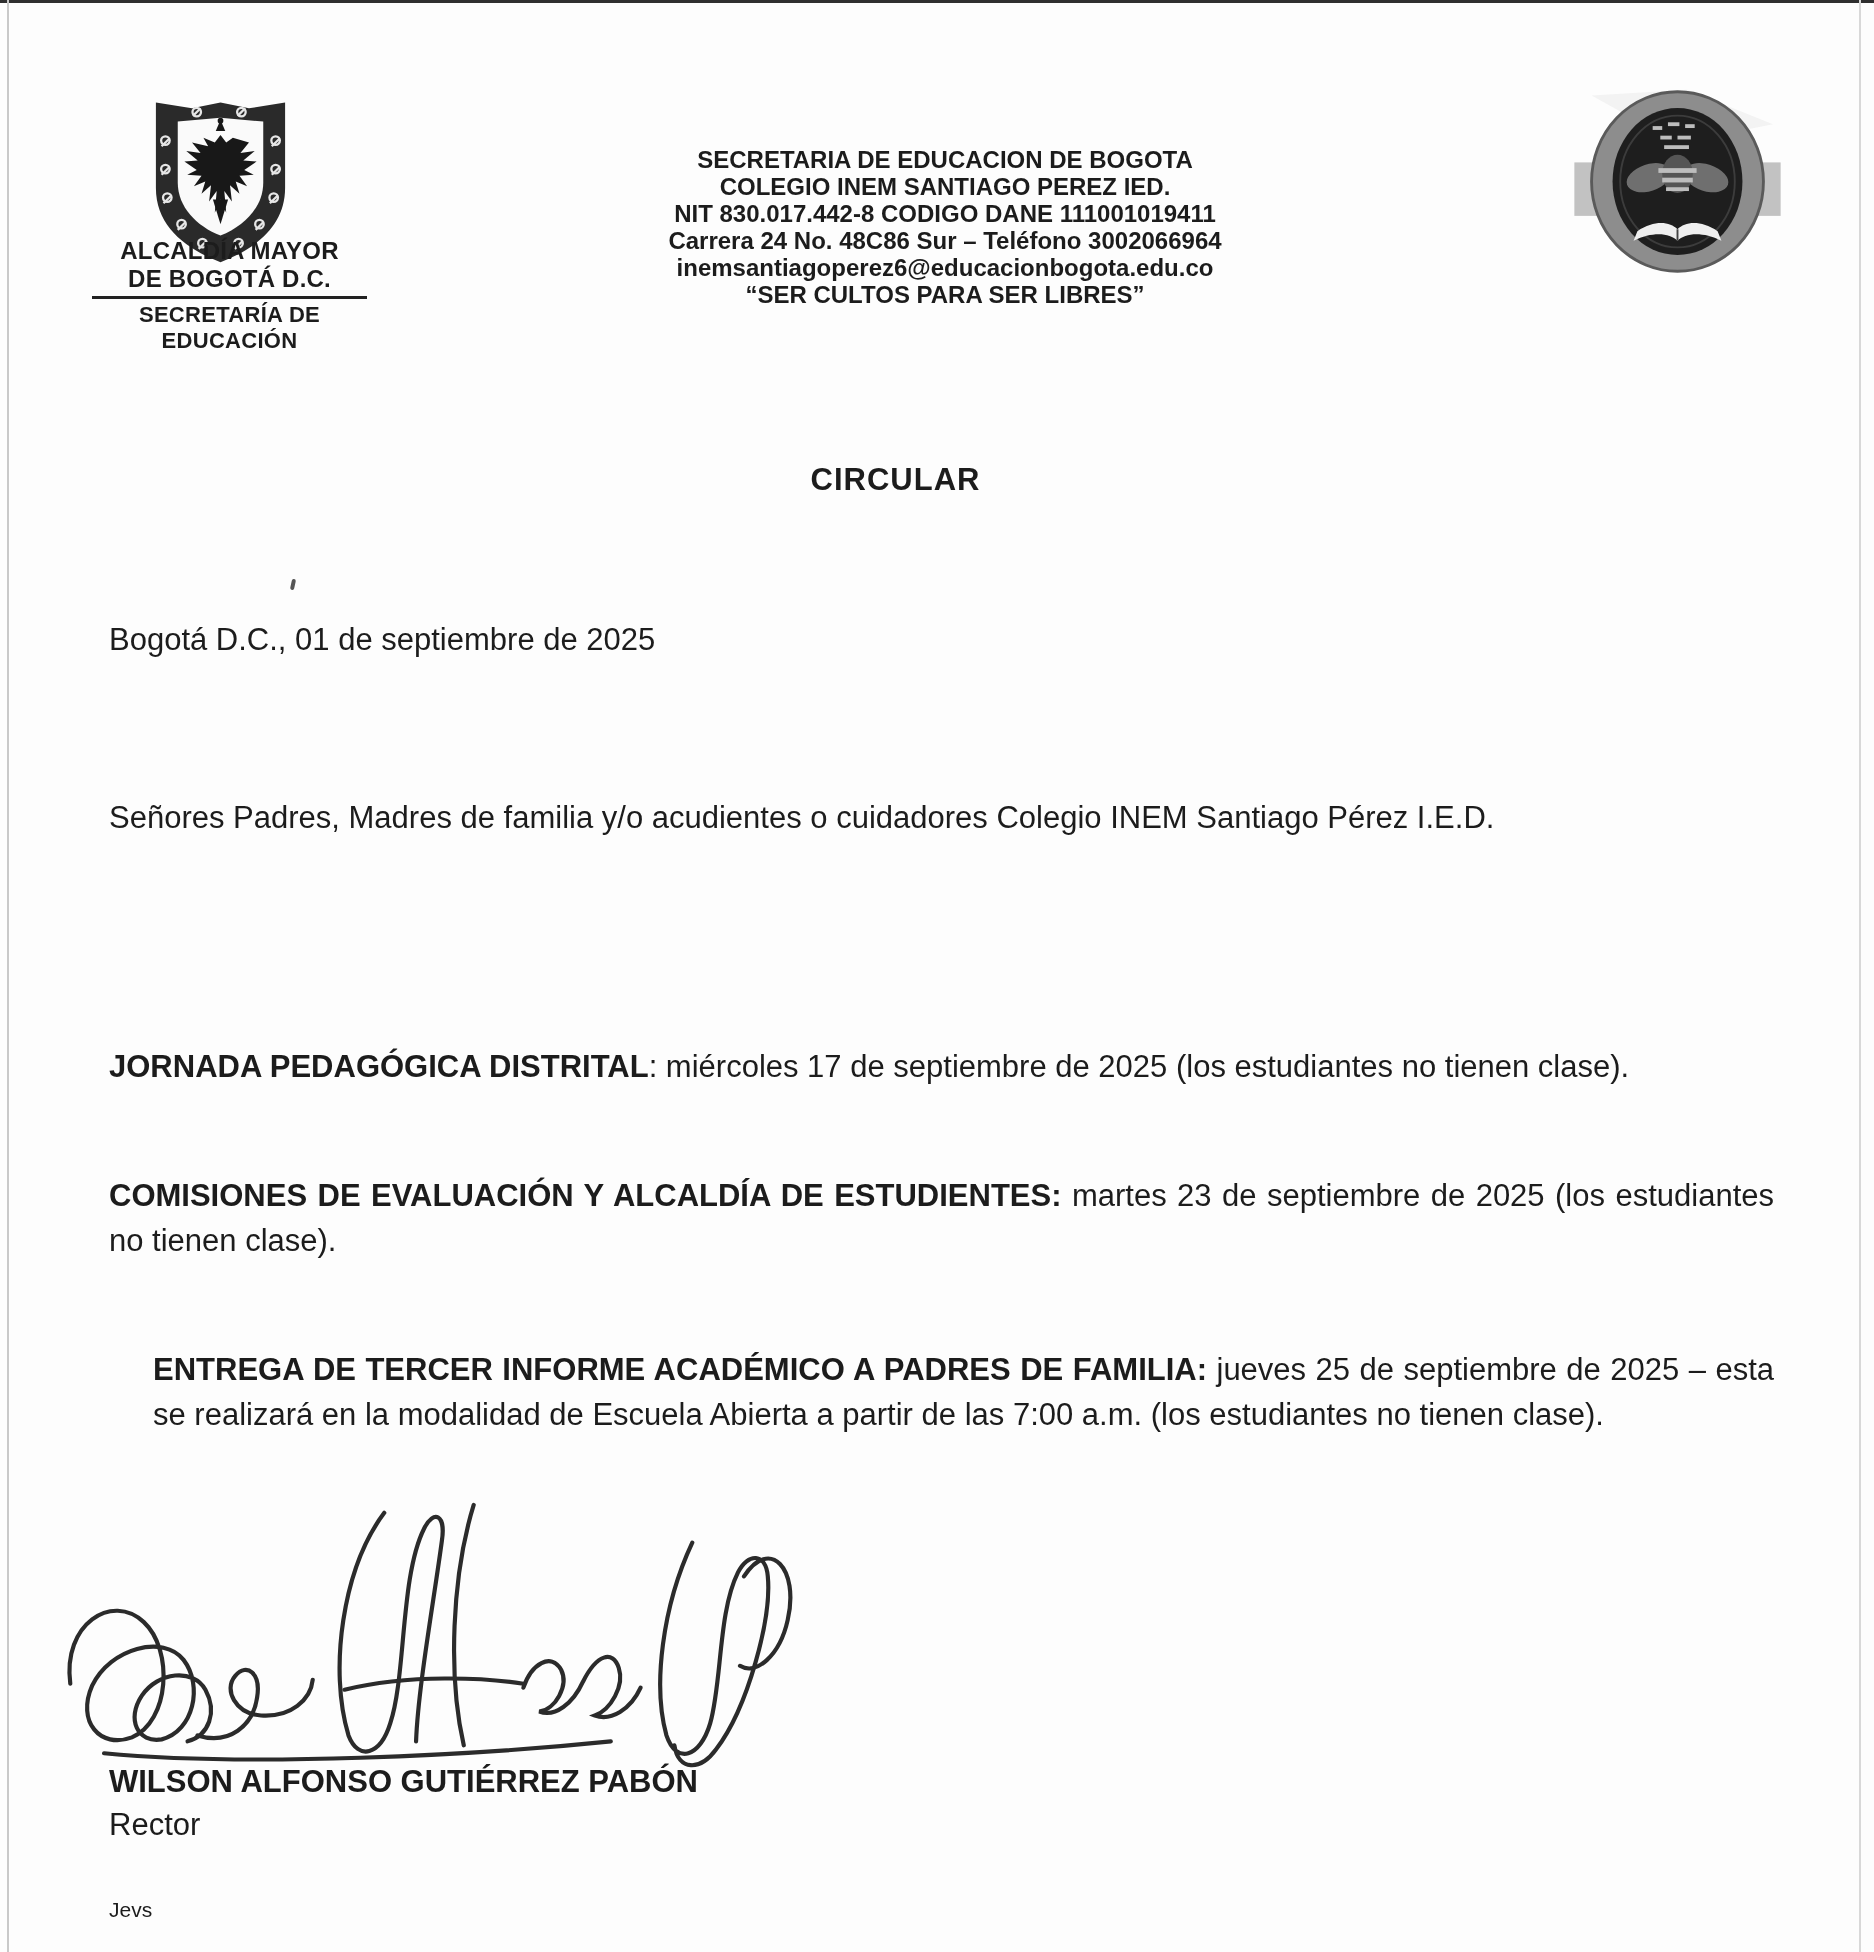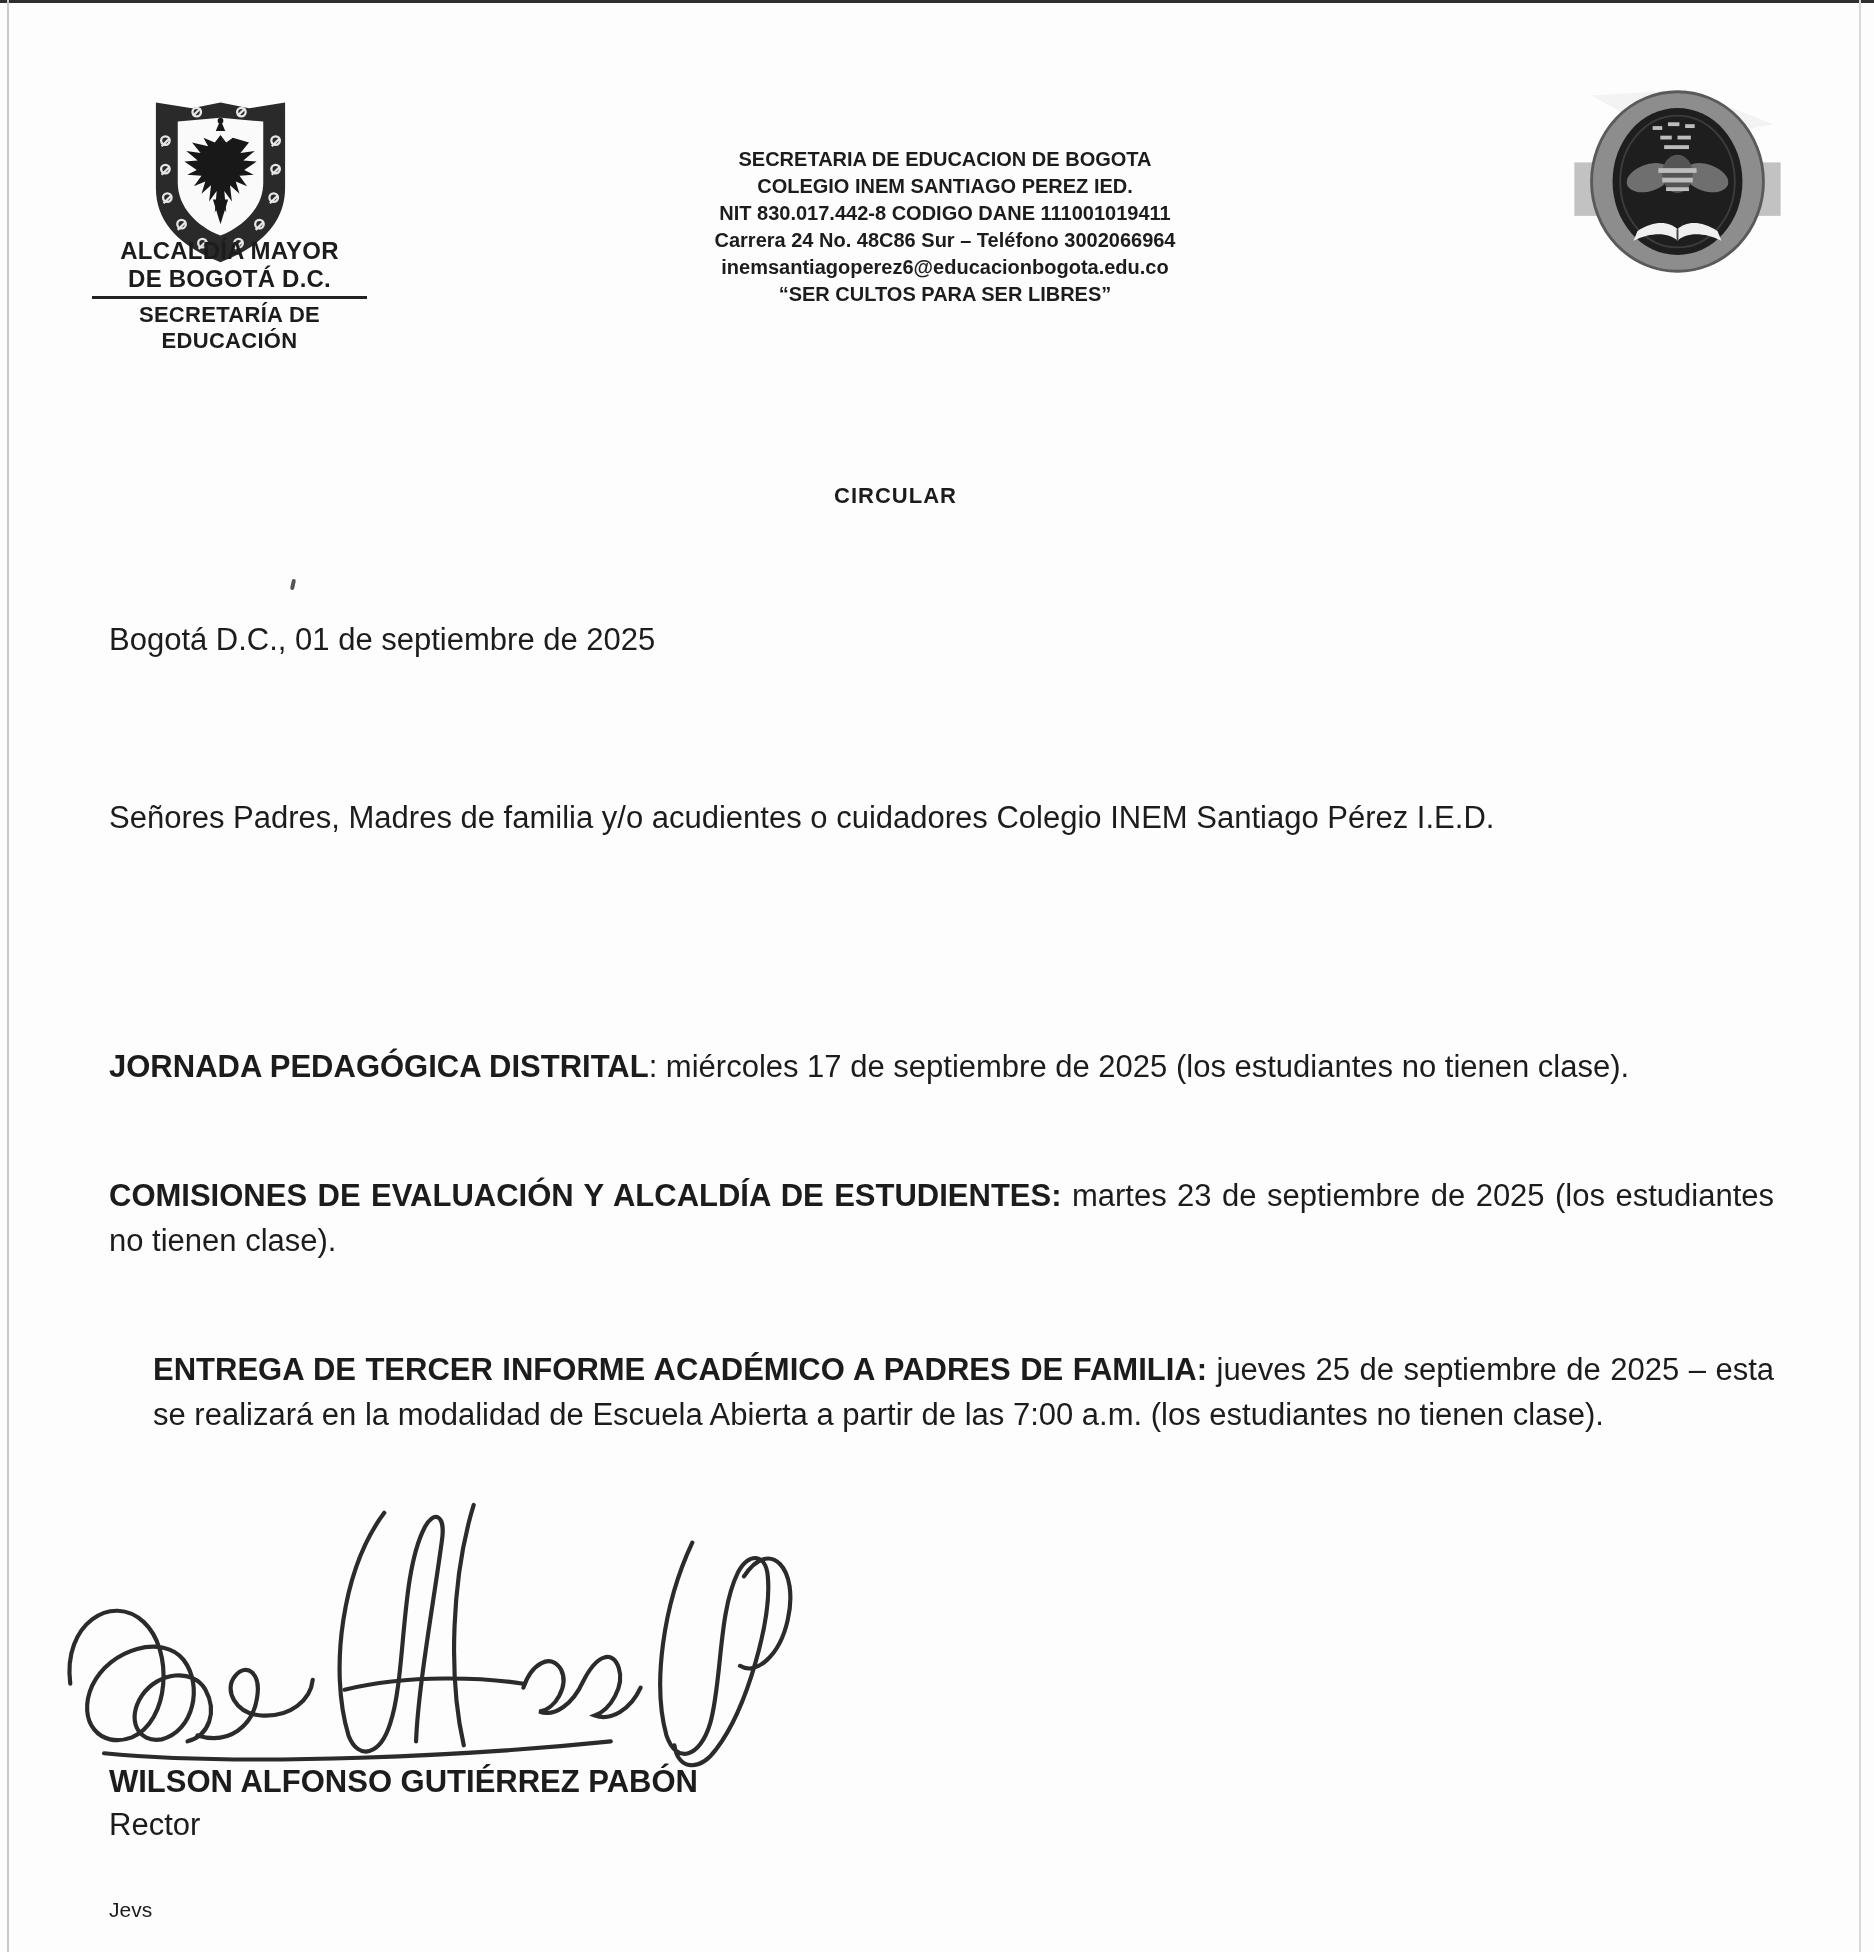--- a/index.html
+++ b/index.html
@@ -16,28 +16,28 @@
   .edge-right{position:absolute;top:0;right:14px;width:2px;height:100%;background:#d8d8d8;}
 
   
   .coat-of-arms{position:absolute;left:121px;top:95px;width:199px;height:171px;}
   .left-logo-text{position:absolute;left:80px;top:237px;width:299px;text-align:center;}
   .left-logo-line{font-weight:700;font-size:24px;line-height:28px;letter-spacing:0.2px;}
   .left-logo-rule{height:3px;background:#222;margin:3px 12px 3px 12px;}
   .left-logo-sub{font-weight:700;font-size:22px;letter-spacing:0.3px;}
 
   .header-center{position:absolute;left:507px;top:146px;width:876px;text-align:center;}
-  .hc-line{font-weight:700;font-size:20px;line-height:27px;white-space:nowrap;}
+  .hc-line{font-weight:700;font-size:24px;line-height:27px;white-space:nowrap;}
 
   .seal{position:absolute;left:1570px;top:86px;width:215px;height:191px;}
 
   
   .doc-title{
-    position:absolute;left:0;top:483px;width:1791px;text-align:center;
-    font-weight:700;font-size:22px;letter-spacing:1px;
+    position:absolute;left:0;top:462px;width:1791px;text-align:center;
+    font-weight:700;font-size:31px;letter-spacing:1px;
   }
   .bodyline{position:absolute;left:109px;right:101px;font-size:31px;line-height:45px;}
   .justify{text-align:justify;}
   .b{font-weight:700;}
 
   .date-line{top:617px;}
   .salutation{top:795px;}
   .intro{top:924px;}
   .para1{top:1044px;}
   .para2{top:1173px;}

